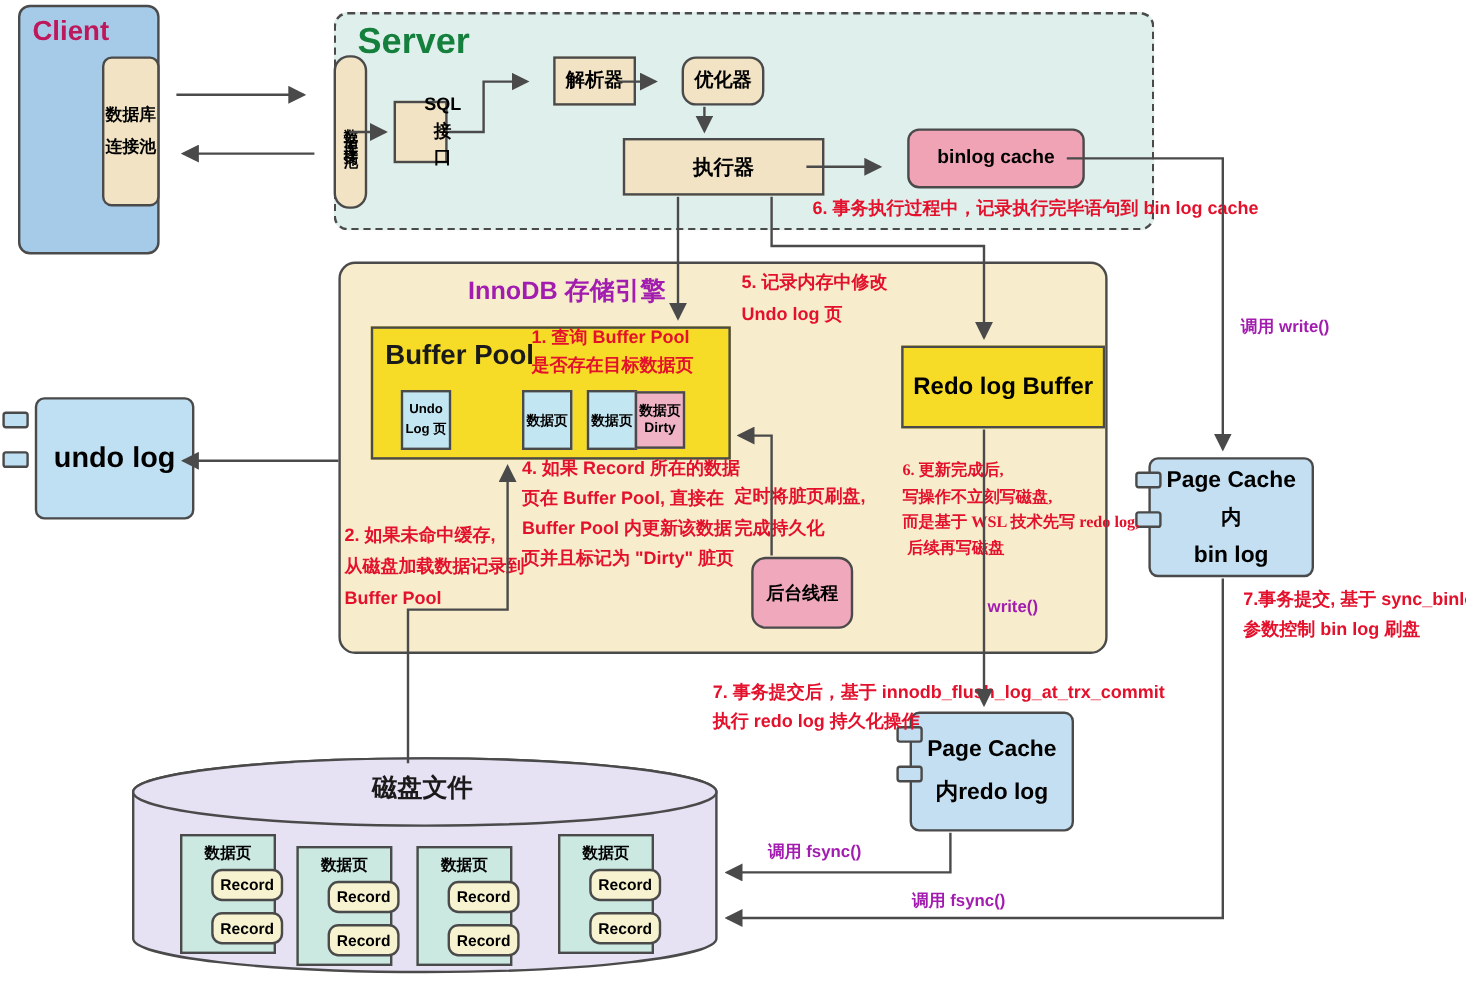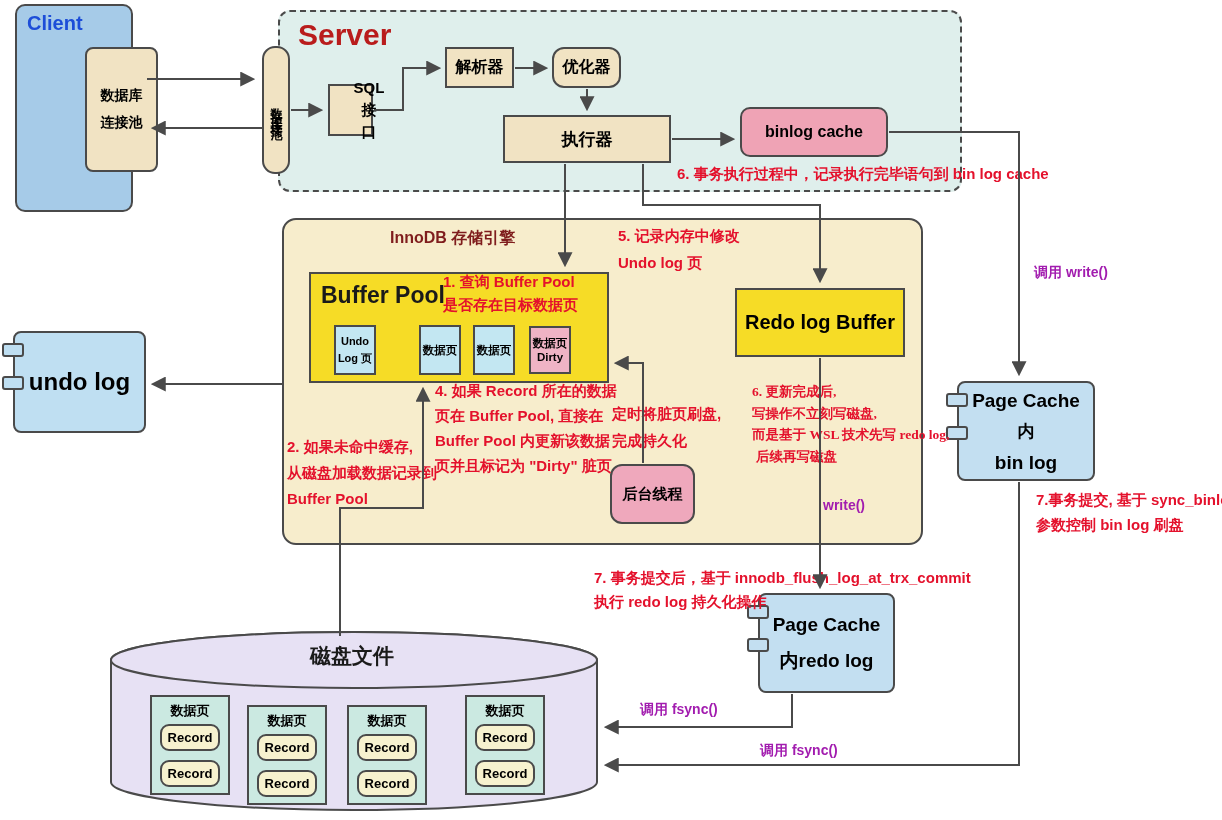--- a/index.html
+++ b/index.html
@@ -3,70 +3,70 @@
 <meta charset="utf-8">
 <style>
   html,body{margin:0;padding:0;background:#fff;}
   #stage{
     position:relative;width:1222px;height:820px;background:#ffffff;overflow:hidden;
     font-family:"Liberation Sans","DejaVu Sans",sans-serif;
   }
   .box{position:absolute;box-sizing:border-box;border:2px solid #4a4a4a;}
   .abs{position:absolute;box-sizing:border-box;}
   .bold{font-weight:bold;}
-  .center{display:flex;align-items:center;justify-content:center;text-align:center;}
+  .center{display:flex;align-items:center;justify-content:center;text-align:center;margin-left:16px;}
   .col{display:flex;flex-direction:column;align-items:center;justify-content:center;text-align:center;}
   .red{position:absolute;color:#e4112c;font-weight:bold;font-size:15px;line-height:25px;white-space:nowrap;}
   .blk{position:absolute;color:#a21caf;font-weight:bold;font-size:14px;white-space:nowrap;}
   svg{position:absolute;left:0;top:0;}
   #wires{pointer-events:none;z-index:30;}
   #bg{z-index:0;}
   .tab{position:absolute;box-sizing:border-box;border:2px solid #4a4a4a;width:22px;height:14px;border-radius:3px;}
 </style>
 </head>
 <body>
 
 <div id="stage">
 
   <svg id="bg" width="1222" height="820" viewBox="0 0 1222 820">
     <path d="M 111 660 L 111 782 A 243 28 0 0 0 597 782 L 597 660 A 243 28 0 0 0 111 660 Z" fill="#e7e1f4" stroke="#4a4a4a" stroke-width="2"></path>
     <ellipse cx="354" cy="660" rx="243" ry="28" fill="#e7e1f4" stroke="#4a4a4a" stroke-width="2"></ellipse>
   </svg>
 
   <div class="box" style="left:15px;top:4px;width:118px;height:208px;background:#a6cbe8;border-radius:10px;">
-    <div class="abs bold" style="left:10px;top:6px;font-size:20px;color:#1d4ed8;">Client</div>
-  </div>
-  <div class="box col" style="left:85px;top:47px;width:73px;height:125px;background:#f1e3c3;border-radius:8px;gap:9px;font-size:14px;font-weight:bold;">
+    <div class="abs bold" style="left:10px;top:6px;font-size:23px;color:#be185d;">Client</div>
+  </div>
+  <div class="box col" style="left:85px;top:47px;width:48px;height:125px;background:#f1e3c3;border-radius:8px;gap:9px;font-size:14px;font-weight:bold;">
     <div>数据库</div>
     <div>连接池</div>
   </div>
 
   <div class="abs" style="left:278px;top:10px;width:684px;height:182px;background:#dfefec;border:2px dashed #4a4a4a;border-radius:12px;">
-    <div class="abs bold" style="left:18px;top:6px;font-size:30px;color:#b91c1c;">Server</div>
+    <div class="abs bold" style="left:18px;top:6px;font-size:30px;color:#15803d;">Server</div>
   </div>
 
   <div class="box center" style="left:262px;top:46px;width:28px;height:128px;background:#f1e3c3;border-radius:13px;">
     <div style="writing-mode:vertical-rl;text-orientation:upright;font-size:12px;font-weight:bold;letter-spacing:4px;">数据库连接池</div>
   </div>
 
   <div class="box col" style="left:328px;top:84px;width:45px;height:52px;background:#f1e3c3;font-size:15px;font-weight:bold;line-height:22px;padding-left:37px;">
     <div>SQL</div>
     <div>接口</div>
   </div>
 
   <div class="box center bold" style="left:445px;top:47px;width:69px;height:41px;background:#f1e3c3;font-size:16px;">解析器</div>
 
   <div class="box center bold" style="left:552px;top:47px;width:69px;height:41px;background:#f1e3c3;font-size:16px;border-radius:12px;">优化器</div>
 
   <div class="box center bold" style="left:503px;top:115px;width:168px;height:48px;background:#f1e3c3;font-size:17px;">执行器</div>
 
   <div class="box center bold" style="left:740px;top:107px;width:148px;height:50px;background:#efa3b5;border-radius:10px;font-size:16px;">binlog cache</div>
 
   <div class="box" style="left:282px;top:218px;width:641px;height:327px;background:#f7edcc;border-radius:14px;">
-    <div class="abs bold" style="left:106px;top:8px;font-size:16px;color:#7f1d1d;">InnoDB 存储引擎</div>
+    <div class="abs bold" style="left:106px;top:8px;font-size:21px;color:#a21caf;">InnoDB 存储引擎</div>
   </div>
 
   <div class="box" style="left:309px;top:272px;width:300px;height:111px;background:#f6dc26;">
     <div class="abs bold" style="left:10px;top:8px;font-size:23px;color:#1a1a1a;">Buffer Pool</div>
     <div class="box col" style="left:23px;top:51px;width:42px;height:50px;background:#c3e7f2;font-size:11px;font-weight:bold;line-height:17px;">
       <div>Undo</div>
       <div>Log 页</div>
     </div>
     <div class="box center bold" style="left:108px;top:51px;width:42px;height:50px;background:#c3e7f2;font-size:11.5px;">数据页</div>
     <div class="box center bold" style="left:162px;top:51px;width:42px;height:50px;background:#c3e7f2;font-size:11.5px;">数据页</div>

